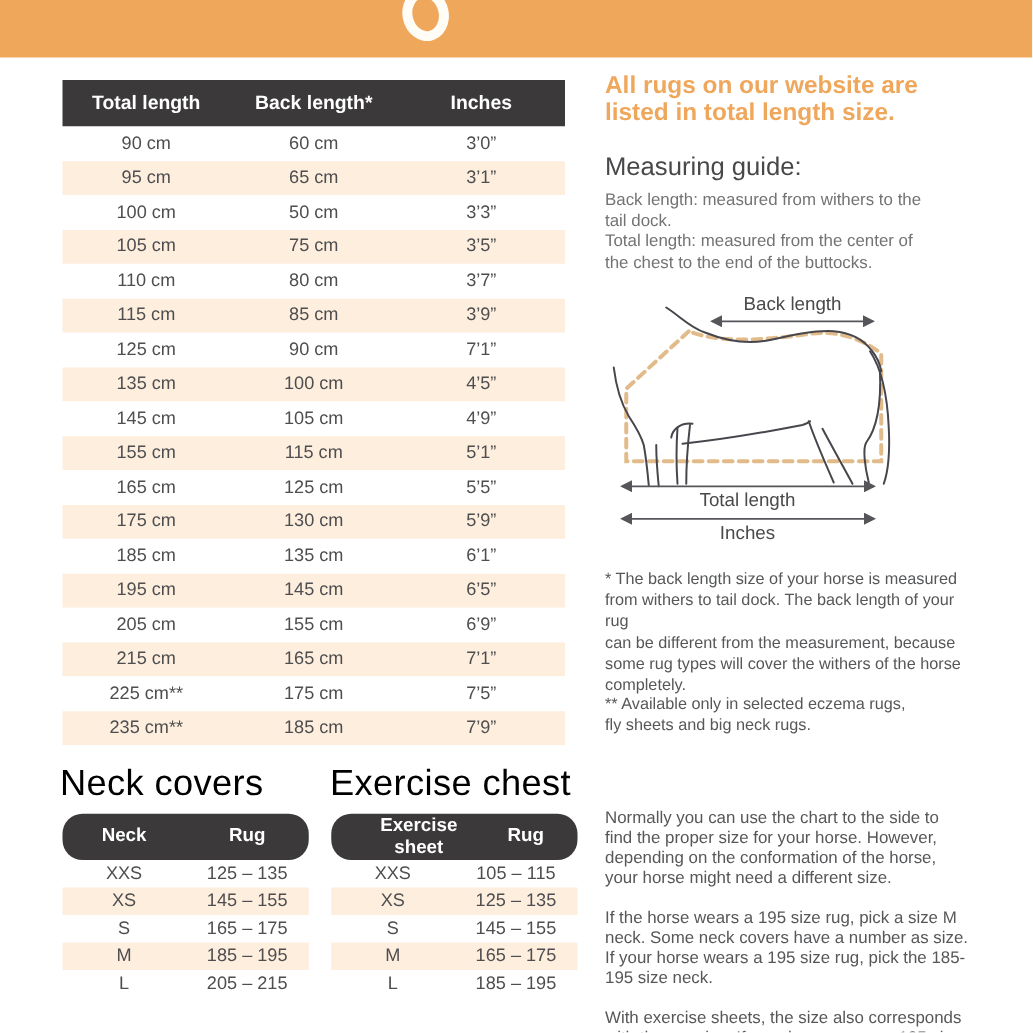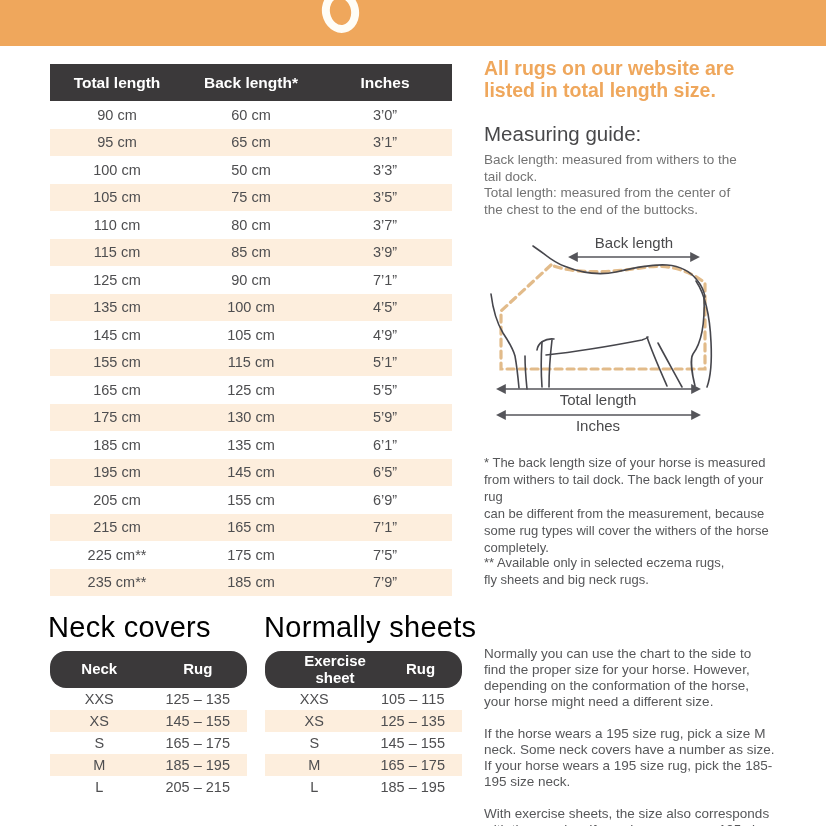--- a/index.html
+++ b/index.html
@@ -243,21 +243,21 @@
           <div class="tcell">M</div>
           <div class="tcell">185 – 195</div>
         </div>
         <div class="trow">
           <div class="tcell">L</div>
           <div class="tcell">205 – 215</div>
         </div>
       </div>
   </div>
 
-  <h2 class="section-title" id="ex-title">Normally sheets</h2>
+  <h2 class="section-title" id="ex-title">Exercise chest</h2>
   <div class="ptable small-table" id="ex-table">
     <div class="thead">
       <div class="th" style="flex:0 0 88px;padding:0 0 0 26px;">Exercise sheet</div>
       <div class="th">Rug</div>
     </div>
     <div>
         <div class="trow">
           <div class="tcell">XXS</div>
           <div class="tcell">105 – 115</div>
         </div>

